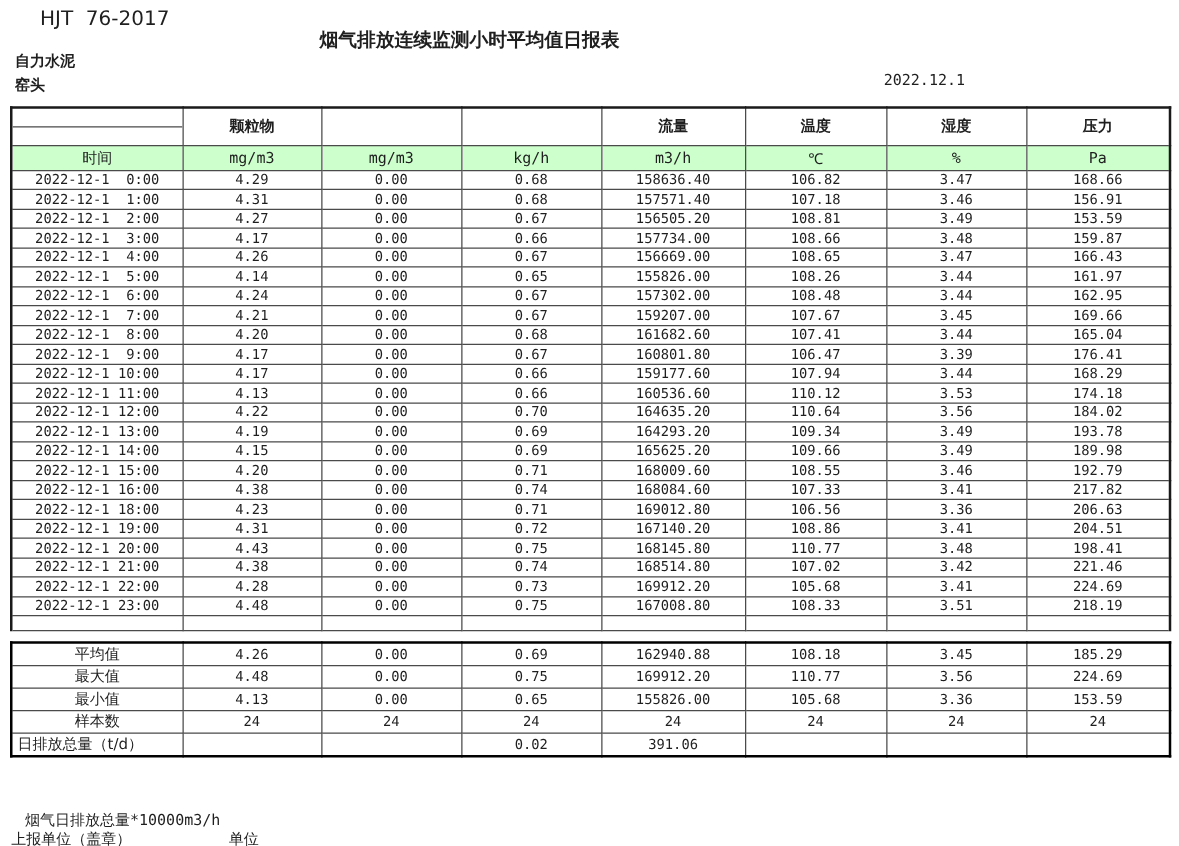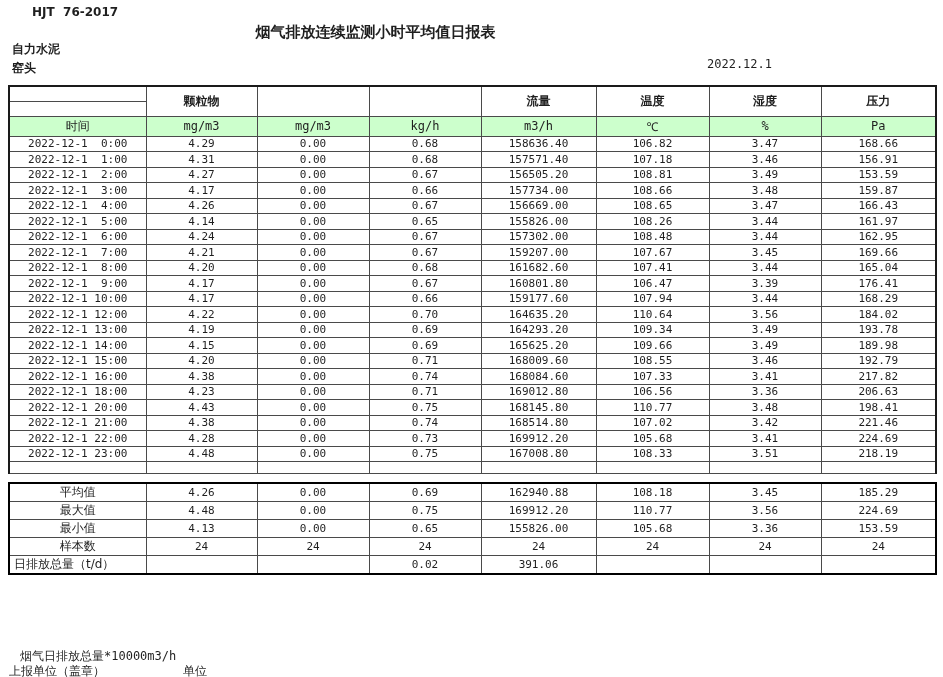--- a/index.html
+++ b/index.html
@@ -7,21 +7,21 @@
   body {
     width: 943px; height: 677px;
     background: #ffffff;
     position: relative;
     font-family: "DejaVu Sans", sans-serif;
     color: #1f1f1f;
     overflow: hidden;
   }
   .std-label {
     position: absolute; left: 32px; top: 5px;
-    font-size: 12px; font-weight: bold; white-space: pre;
+    font-size: 16px; font-weight: normal; white-space: pre;
   }
   .report-title {
     position: absolute; left: 0; top: 23px; width: 751px;
     text-align: center; font-size: 15px; font-weight: bold;
   }
   .company-name {
     position: absolute; left: 12px; top: 41px;
     font-size: 12px; font-weight: bold;
   }
   .location-name {
@@ -216,20 +216,30 @@
           <td class="time-cell">2022-12-1 10:00</td>
           <td>4.17</td>
           <td>0.00</td>
           <td>0.66</td>
           <td>159177.60</td>
           <td>107.94</td>
           <td>3.44</td>
           <td>168.29</td>
         </tr>
         <tr class="data-row">
+          <td class="time-cell">2022-12-1 11:00</td>
+          <td>4.13</td>
+          <td>0.00</td>
+          <td>0.66</td>
+          <td>160536.60</td>
+          <td>110.12</td>
+          <td>3.53</td>
+          <td>174.18</td>
+        </tr>
+        <tr class="data-row">
           <td class="time-cell">2022-12-1 12:00</td>
           <td>4.22</td>
           <td>0.00</td>
           <td>0.70</td>
           <td>164635.20</td>
           <td>110.64</td>
           <td>3.56</td>
           <td>184.02</td>
         </tr>
         <tr class="data-row">
@@ -274,20 +284,30 @@
         </tr>
         <tr class="data-row">
           <td class="time-cell">2022-12-1 18:00</td>
           <td>4.23</td>
           <td>0.00</td>
           <td>0.71</td>
           <td>169012.80</td>
           <td>106.56</td>
           <td>3.36</td>
           <td>206.63</td>
+        </tr>
+        <tr class="data-row">
+          <td class="time-cell">2022-12-1 19:00</td>
+          <td>4.31</td>
+          <td>0.00</td>
+          <td>0.72</td>
+          <td>167140.20</td>
+          <td>108.86</td>
+          <td>3.41</td>
+          <td>204.51</td>
         </tr>
         <tr class="data-row">
           <td class="time-cell">2022-12-1 20:00</td>
           <td>4.43</td>
           <td>0.00</td>
           <td>0.75</td>
           <td>168145.80</td>
           <td>110.77</td>
           <td>3.48</td>
           <td>198.41</td>

